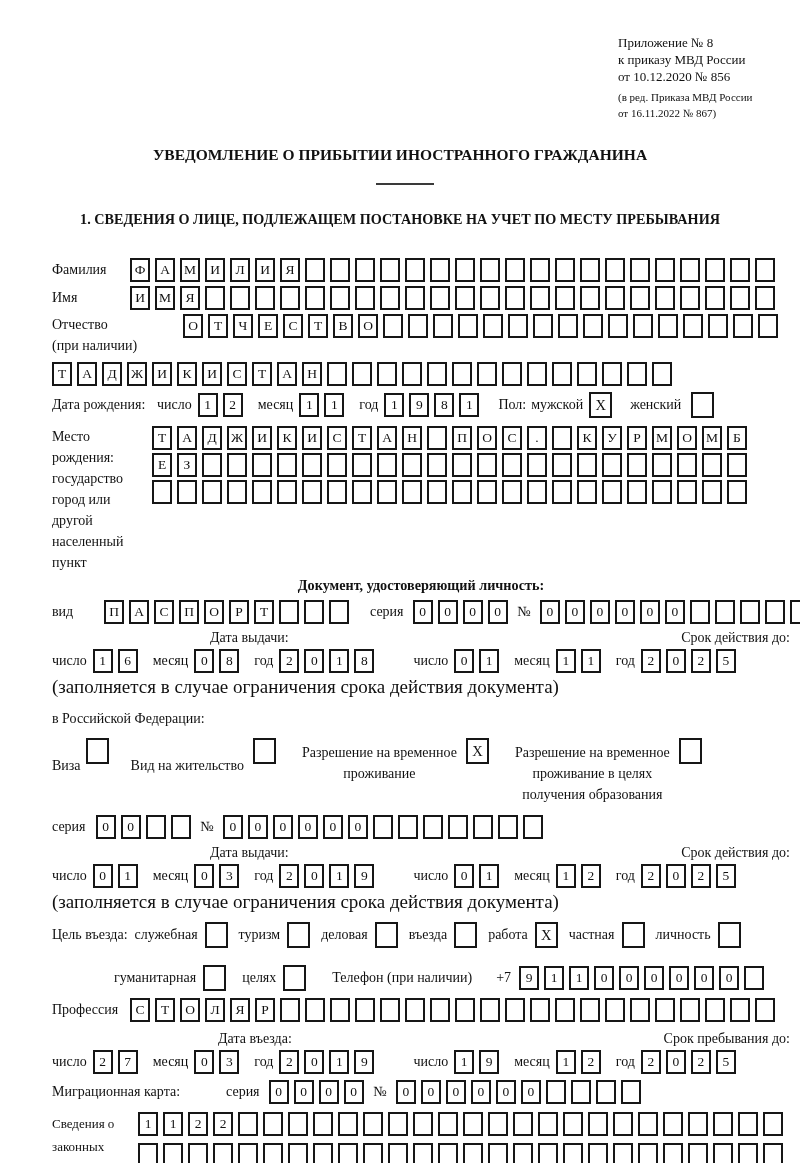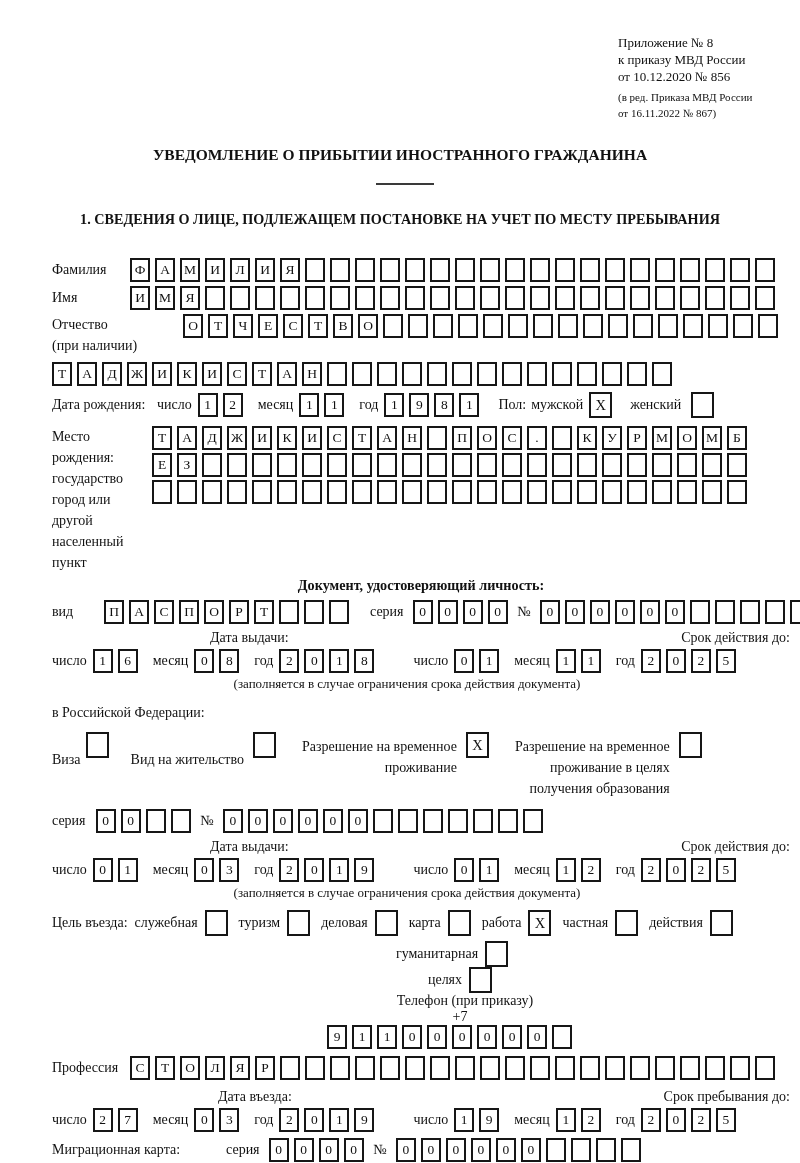--- a/index.html
+++ b/index.html
@@ -52,37 +52,37 @@
 
   .center-bold { text-align: center; font-weight: bold; font-size: 14.2px; margin: 4px 0 6px 0; }
 
   .dh { display: flex; font-size: 14px; margin: 6px 0 3px 0; justify-content: space-between; }
   .dh .a { margin-left: 158px; }
   .dh .b { margin-left: 212px; }
   .dh.entry .a { margin-left: 166px; }
   .dh.entry .b { margin-left: 196px; }
   .daterow { display: flex; align-items: center; margin-bottom: 3px; }
   .gapR { margin-left: 34px; }
-  .note { text-align: center; padding-right: 28px; font-size: 13px; margin: 3px 0 9px 0; }
+  .note { text-align: left; padding-right: 28px; font-size: 19px; margin: 3px 0 9px 0; }
 
   .plain { margin-top: 10px; line-height: 24px; }
 
   .opts { margin-top: 7px; margin-bottom: 10px; }
   .opts .checkbox { margin-left: 9px; }
   .optlbl { margin-top: 20px; flex: none; }
-  .optblock { display: flex; flex-direction: column; align-items: flex-end; line-height: 21px; text-align: center; margin-top: 4px; flex: none; }
+  .optblock { display: flex; flex-direction: column; align-items: center; line-height: 21px; text-align: center; margin-top: 4px; flex: none; }
   .mlA { margin-left: 22px; } .mlB { margin-left: 26px; }
 
   .ser { margin-left: 16px; margin-right: 9px; }
   .num { margin-left: 5px; margin-right: 9px; }
 
   .pp { display: inline-flex; align-items: center; margin-left: 11px; flex: none; }
   .pp .checkbox { margin-left: 7px; }
   .pp.first { margin-left: 7px; }
-  .row2purpose { padding-left: 62px; margin-top: 5px; flex-direction: column; }
+  .row2purpose { padding-left: 62px; margin-top: 17px; }
   .phone-lbl { margin-left: 26px; }
   .phone-pref { margin-left: 24px; margin-right: 8px; }
 
   .mig-ser { margin-left: 46px; margin-right: 9px; }
 </style>
 </head>
 <body>
 
 <div class="page">
 
@@ -535,47 +535,47 @@
       </span>
       <span class="pp">
         <span>туризм</span>
         <span class="checkbox"></span>
       </span>
       <span class="pp">
         <span>деловая</span>
         <span class="checkbox"></span>
       </span>
       <span class="pp">
-        <span>карта</span>
+        <span>въезда</span>
         <span class="checkbox"></span>
       </span>
       <span class="pp">
         <span>работа</span>
         <span class="checkbox">X</span>
       </span>
       <span class="pp">
         <span>частная</span>
         <span class="checkbox"></span>
       </span>
       <span class="pp">
-        <span>действия</span>
+        <span>личность</span>
         <span class="checkbox"></span>
       </span>
     </div>
 
     <div class="frow row2purpose">
       <span class="pp" style="margin-left:0">
         <span>гуманитарная</span>
         <span class="checkbox"></span>
       </span>
       <span class="pp" style="margin-left:16px">
         <span>целях</span>
         <span class="checkbox"></span>
       </span>
-      <span class="lbl phone-lbl">Телефон (при приказу)</span>
+      <span class="lbl phone-lbl">Телефон (при наличии)</span>
       <span class="lbl phone-pref">+7</span>
       <span class="cells">
           <span class="cell">9</span>
           <span class="cell">1</span>
           <span class="cell">1</span>
           <span class="cell">0</span>
           <span class="cell">0</span>
           <span class="cell">0</span>
           <span class="cell">0</span>
           <span class="cell">0</span>

